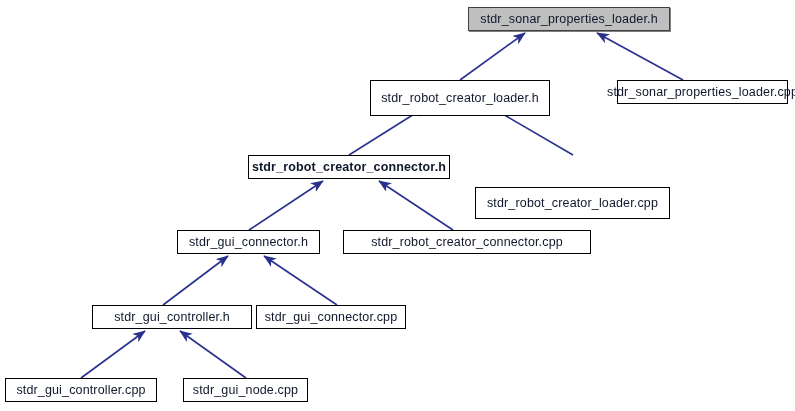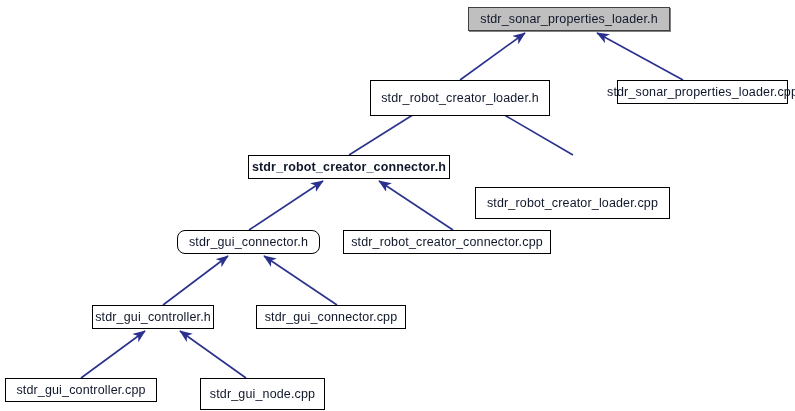--- a/index.html
+++ b/index.html
@@ -80,32 +80,32 @@
       </div>
       <div class="node" style="left: 575px; top: 80px; width: 171px; height: 24px; margin-left: 42px;">
         <span class="node-label">stdr_sonar_properties_loader.cpp</span>
       </div>
       <div class="node" style="left: 248px; top: 155px; width: 202px; height: 24px; font-weight: bold;">
         <span class="node-label">stdr_robot_creator_connector.h</span>
       </div>
       <div class="node" style="left: 475px; top: 155px; width: 195px; height: 32px; margin-top: 32px;">
         <span class="node-label">stdr_robot_creator_loader.cpp</span>
       </div>
-      <div class="node" style="left: 177px; top: 230px; width: 143px; height: 24px; border-radius: 8px;">
+      <div class="node" style="left: 177px; top: 230px; width: 143px; height: 24px;">
         <span class="node-label">stdr_gui_connector.h</span>
       </div>
-      <div class="node" style="left: 343px; top: 230px; width: 208px; height: 24px;">
+      <div class="node" style="left: 343px; top: 230px; width: 248px; height: 24px;">
         <span class="node-label">stdr_robot_creator_connector.cpp</span>
       </div>
-      <div class="node" style="left: 92px; top: 305px; width: 122px; height: 24px;">
+      <div class="node" style="left: 92px; top: 305px; width: 160px; height: 24px;">
         <span class="node-label">stdr_gui_controller.h</span>
       </div>
       <div class="node" style="left: 256px; top: 305px; width: 150px; height: 24px;">
         <span class="node-label">stdr_gui_connector.cpp</span>
       </div>
       <div class="node" style="left: 5px; top: 378px; width: 152px; height: 24px; text-align: center;">
         <span class="node-label">stdr_gui_controller.cpp</span>
       </div>
-      <div class="node" style="left: 200px; top: 378px; width: 125px; height: 32px;">
+      <div class="node" style="left: 183px; top: 378px; width: 125px; height: 24px;">
         <span class="node-label">stdr_gui_node.cpp</span>
       </div>
     </div>
 </div>
 
 </body></html>

